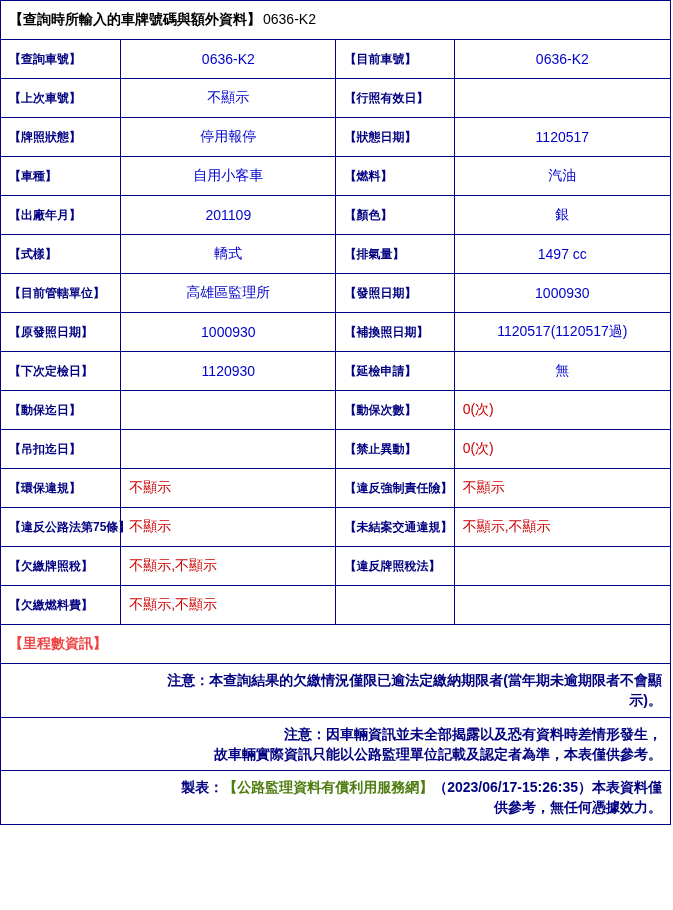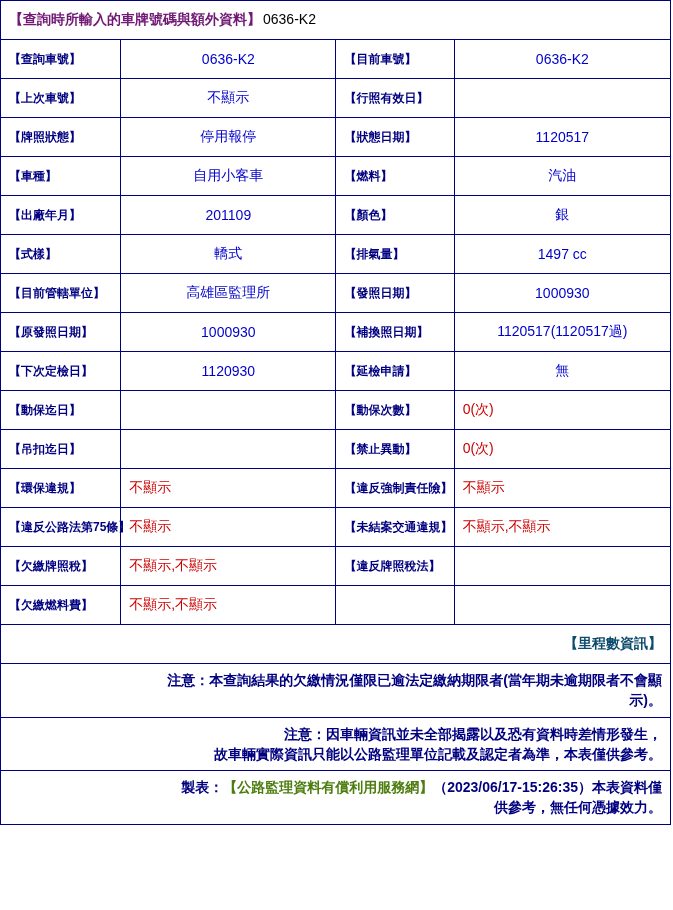--- a/index.html
+++ b/index.html
@@ -45,43 +45,43 @@
     text-align: left;
   }
   .c-lbl { width: 120px; text-align: center; }
   .c-val { width: 215px; }
   .c-lbl2 { width: 118px; text-align: center; }
   .c-val2 { width: 216px; }
   .top-row td {
     text-align: left;
   }
   .top-title {
-    color: #701a75;
+    color: #000000;
     font-weight: bold;
   }
   .top-value {
     color: #000000;
     font-weight: normal;
     margin-left: 2px;
   }
   .note-row td {
     color: #000080;
     font-weight: bold;
     text-align: right;
     line-height: 1.45;
     padding: 7px 8px;
   }
   .note-indent {
     display: block;
     padding-left: 54px;
   }
   .mileage {
-    color: #0c4a6e;
-    font-weight: bold;
-    text-align: right;
+    color: #ef4444;
+    font-weight: bold;
+    text-align: left;
   }
   .maker-line {
     color: #000080;
     font-weight: bold;
     line-height: 1.45;
   }
   .maker-blue { color: #4d7c0f; }
 </style>
 </head>
 <body>

